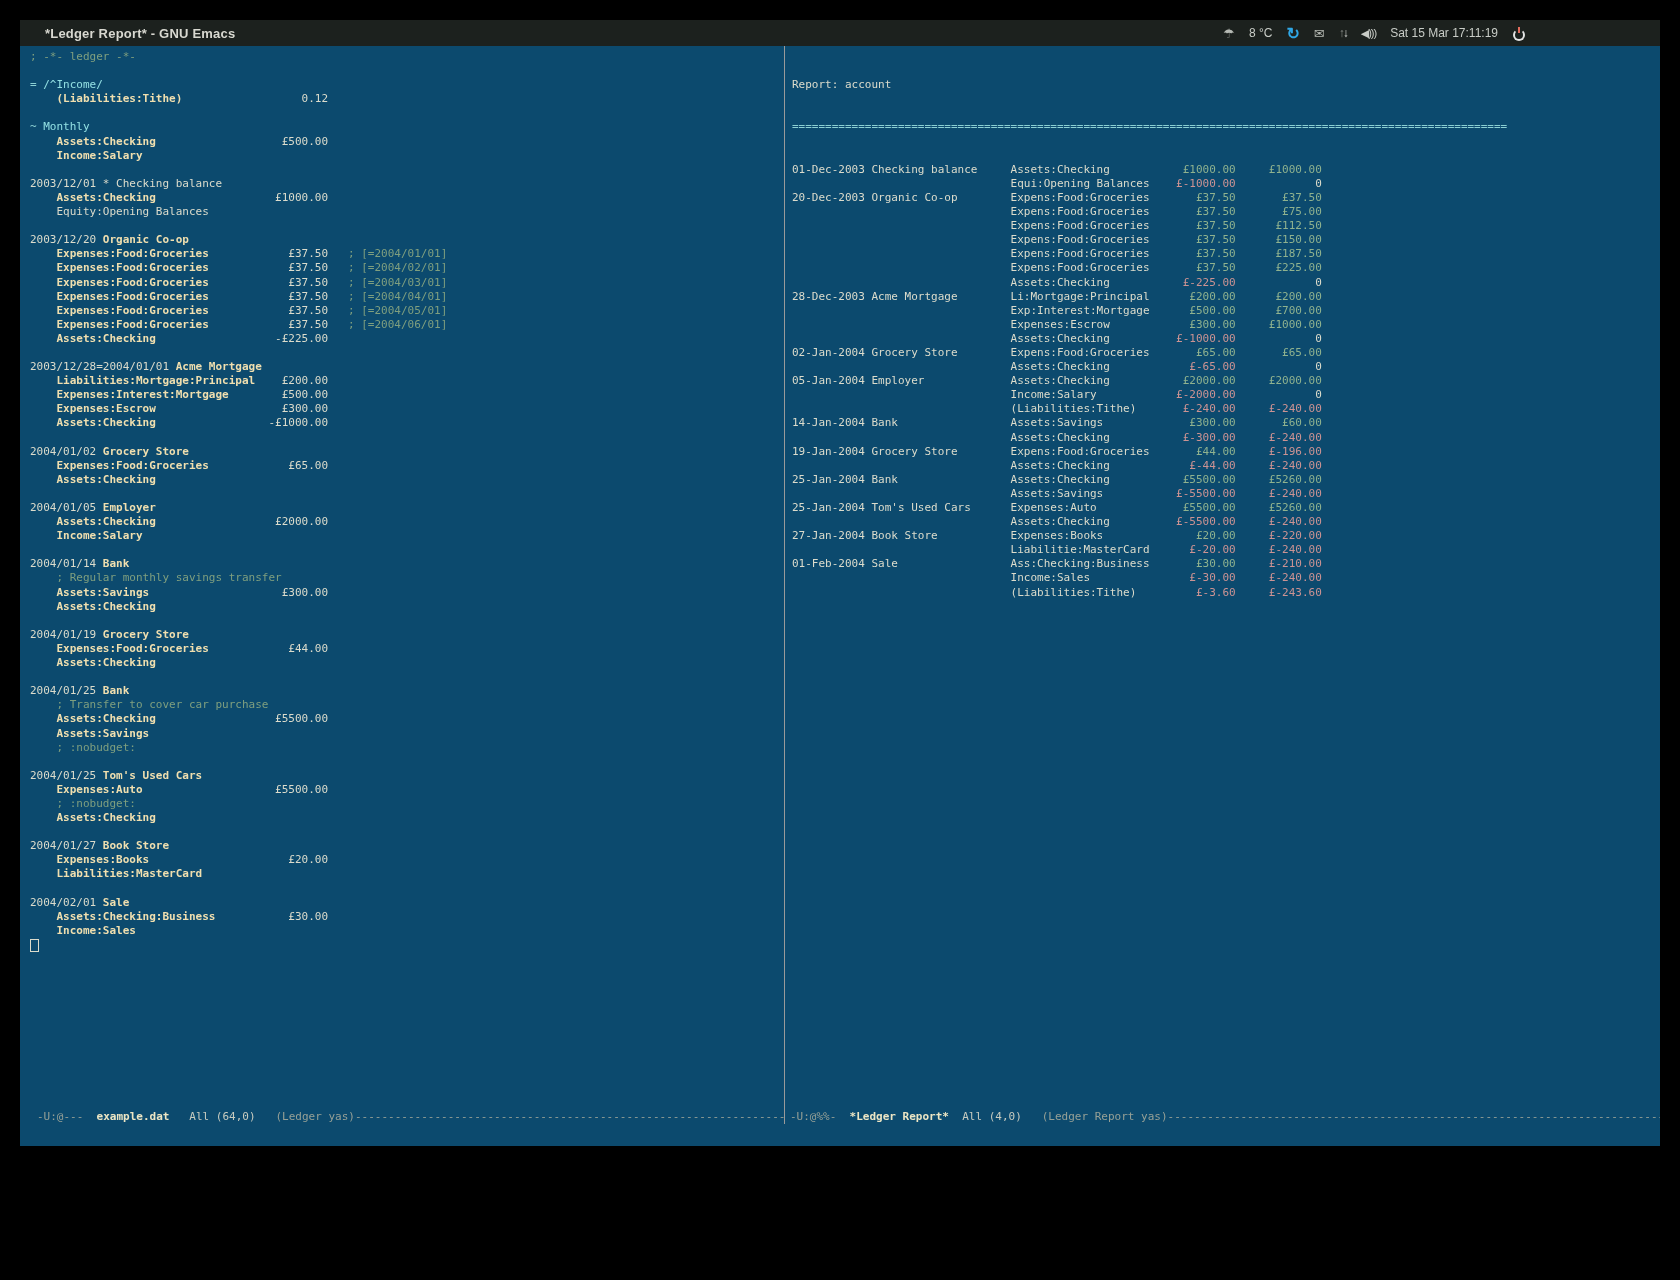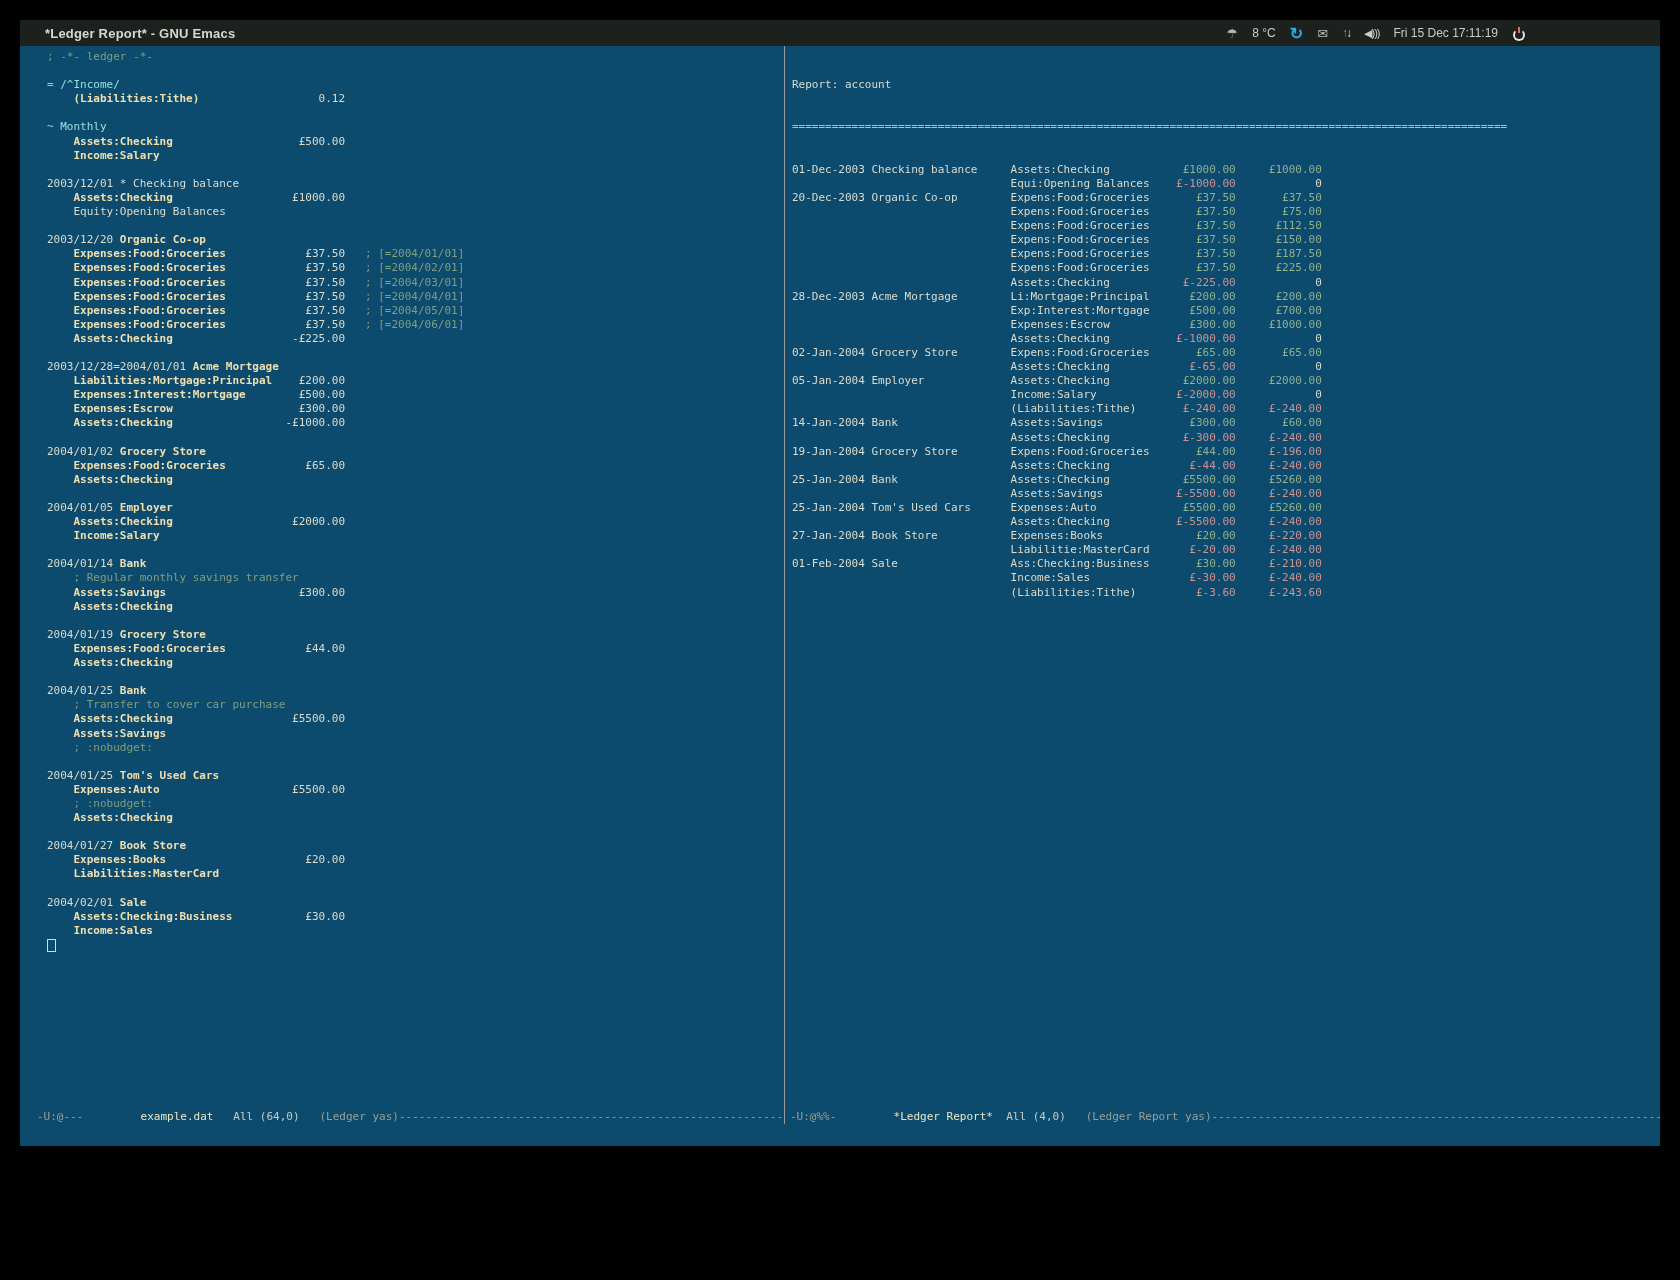--- a/index.html
+++ b/index.html
@@ -17,58 +17,58 @@
   .net .up{color:#8B908B;} .net .down{color:#D5D8D3;}
   .vol{font-size:11px;color:#C9CDC7;letter-spacing:-1px;}
   .power{position:relative;width:13px;height:13px;display:inline-block;}
   .power::before{content:'';position:absolute;left:1px;top:2px;width:8px;height:8px;
                  border:2px solid #E3E3E3;border-radius:50%;border-top-color:transparent;}
   .power::after{content:'';position:absolute;left:6px;top:0;width:2px;height:6px;background:#E36C5C;}
   
   .text-area{position:relative;height:1100px;font-size:11px;line-height:14.1px;color:#DCDCCC;}
   .windows{display:flex;height:1064px;}
   .win{box-sizing:border-box;overflow:hidden;white-space:pre;}
-  .win-left{width:764px;padding:4px 0 0 27px;}
+  .win-left{width:764px;padding:4px 0 0 10px;}
   .win-right{width:876px;padding:4px 0 0 8px;}
   .divider{position:absolute;left:764px;top:0;width:1px;height:1078px;background:#9A9A9A;}
   .ln{height:14.1px;white-space:pre;}
   .s-n{color:#DCDCCC;}
   .s-c{color:#7F9F7F;}
   .s-k{color:#93E0E3;}
   .s-b{color:#8CD0D3;}
   .s-a,.s-p{color:#F0DFAF;font-weight:bold;}
   .cursor{display:inline-block;width:7px;height:11px;border:1px solid #DCDCCC;vertical-align:top;margin-top:1px;}
   .sep-line{color:#8CD0D3;}
   .rrow span{display:inline-block;white-space:pre;vertical-align:top;}
   .c1{width:33ch;} .c2{width:22ch;} .c3{width:12ch;text-align:right;} .c4{width:13ch;text-align:right;}
   .s-pos{color:#8FB28F;} .s-neg{color:#CC9393;} .s-zero{color:#DCDCCC;}
   
   .modelines{display:flex;height:14.1px;color:#96A096;}
   .ml{box-sizing:border-box;overflow:hidden;white-space:pre;}
   .ml-left{width:764px;padding-left:17px;}
   .ml-right{width:876px;padding-left:6px;}
-  .ml-buffer{color:#EDE6C4;font-weight:normal;margin-left:44px;}
+  .ml-buffer{color:#EDE6C4;font-weight:bold;}
   .ml-pos{color:#C8CCC0;}
   .echo{height:21.9px;}
 </style>
 </head>
 <body>
 
 <div class="frame">
 
   <div class="panel">
     <div class="panel-title">*Ledger Report* - GNU Emacs</div>
     <div class="tray">
       <span class="glyph">☂</span>
       <span>8 °C</span>
       <span class="refresh">↻</span>
       <span class="glyph">✉</span>
       <span class="net"><span class="up">↑</span><span class="down">↓</span></span>
       <span class="vol">◀)))</span>
-      <span>Fri 15 Dec 17:11:19</span>
+      <span>Sat 15 Mar 17:11:19</span>
       <span class="power"></span>
     </div>
   </div>
 
   <div class="text-area">
     <div class="windows">
       <div class="win win-left" id="ledger-lines"><div class="ln"><span class="s-c">; -*- ledger -*-</span></div><div class="ln"></div><div class="ln"><span class="s-b">=</span><span class="s-n"> </span><span class="s-k">/^Income/</span></div><div class="ln"><span class="s-n">    </span><span class="s-a">(Liabilities:Tithe)</span><span class="s-n">                  0.12</span></div><div class="ln"></div><div class="ln"><span class="s-b">~</span><span class="s-n"> </span><span class="s-k">Monthly</span></div><div class="ln"><span class="s-n">    </span><span class="s-a">Assets:Checking</span><span class="s-n">                   £500.00</span></div><div class="ln"><span class="s-n">    </span><span class="s-a">Income:Salary</span></div><div class="ln"></div><div class="ln"><span class="s-n">2003/12/01 * Checking balance</span></div><div class="ln"><span class="s-n">    </span><span class="s-a">Assets:Checking</span><span class="s-n">                  £1000.00</span></div><div class="ln"><span class="s-n">    </span><span class="s-n">Equity:Opening Balances</span></div><div class="ln"></div><div class="ln"><span class="s-n">2003/12/20 </span><span class="s-p">Organic Co-op</span></div><div class="ln"><span class="s-n">    </span><span class="s-a">Expenses:Food:Groceries</span><span class="s-n">            £37.50</span><span class="s-c">   ; [=2004/01/01]</span></div><div class="ln"><span class="s-n">    </span><span class="s-a">Expenses:Food:Groceries</span><span class="s-n">            £37.50</span><span class="s-c">   ; [=2004/02/01]</span></div><div class="ln"><span class="s-n">    </span><span class="s-a">Expenses:Food:Groceries</span><span class="s-n">            £37.50</span><span class="s-c">   ; [=2004/03/01]</span></div><div class="ln"><span class="s-n">    </span><span class="s-a">Expenses:Food:Groceries</span><span class="s-n">            £37.50</span><span class="s-c">   ; [=2004/04/01]</span></div><div class="ln"><span class="s-n">    </span><span class="s-a">Expenses:Food:Groceries</span><span class="s-n">            £37.50</span><span class="s-c">   ; [=2004/05/01]</span></div><div class="ln"><span class="s-n">    </span><span class="s-a">Expenses:Food:Groceries</span><span class="s-n">            £37.50</span><span class="s-c">   ; [=2004/06/01]</span></div><div class="ln"><span class="s-n">    </span><span class="s-a">Assets:Checking</span><span class="s-n">                  -£225.00</span></div><div class="ln"></div><div class="ln"><span class="s-n">2003/12/28=2004/01/01 </span><span class="s-p">Acme Mortgage</span></div><div class="ln"><span class="s-n">    </span><span class="s-a">Liabilities:Mortgage:Principal</span><span class="s-n">    £200.00</span></div><div class="ln"><span class="s-n">    </span><span class="s-a">Expenses:Interest:Mortgage</span><span class="s-n">        £500.00</span></div><div class="ln"><span class="s-n">    </span><span class="s-a">Expenses:Escrow</span><span class="s-n">                   £300.00</span></div><div class="ln"><span class="s-n">    </span><span class="s-a">Assets:Checking</span><span class="s-n">                 -£1000.00</span></div><div class="ln"></div><div class="ln"><span class="s-n">2004/01/02 </span><span class="s-p">Grocery Store</span></div><div class="ln"><span class="s-n">    </span><span class="s-a">Expenses:Food:Groceries</span><span class="s-n">            £65.00</span></div><div class="ln"><span class="s-n">    </span><span class="s-a">Assets:Checking</span></div><div class="ln"></div><div class="ln"><span class="s-n">2004/01/05 </span><span class="s-p">Employer</span></div><div class="ln"><span class="s-n">    </span><span class="s-a">Assets:Checking</span><span class="s-n">                  £2000.00</span></div><div class="ln"><span class="s-n">    </span><span class="s-a">Income:Salary</span></div><div class="ln"></div><div class="ln"><span class="s-n">2004/01/14 </span><span class="s-p">Bank</span></div><div class="ln"><span class="s-n">    </span><span class="s-c">; Regular monthly savings transfer</span></div><div class="ln"><span class="s-n">    </span><span class="s-a">Assets:Savings</span><span class="s-n">                    £300.00</span></div><div class="ln"><span class="s-n">    </span><span class="s-a">Assets:Checking</span></div><div class="ln"></div><div class="ln"><span class="s-n">2004/01/19 </span><span class="s-p">Grocery Store</span></div><div class="ln"><span class="s-n">    </span><span class="s-a">Expenses:Food:Groceries</span><span class="s-n">            £44.00</span></div><div class="ln"><span class="s-n">    </span><span class="s-a">Assets:Checking</span></div><div class="ln"></div><div class="ln"><span class="s-n">2004/01/25 </span><span class="s-p">Bank</span></div><div class="ln"><span class="s-n">    </span><span class="s-c">; Transfer to cover car purchase</span></div><div class="ln"><span class="s-n">    </span><span class="s-a">Assets:Checking</span><span class="s-n">                  £5500.00</span></div><div class="ln"><span class="s-n">    </span><span class="s-a">Assets:Savings</span></div><div class="ln"><span class="s-n">    </span><span class="s-c">; :nobudget:</span></div><div class="ln"></div><div class="ln"><span class="s-n">2004/01/25 </span><span class="s-p">Tom's Used Cars</span></div><div class="ln"><span class="s-n">    </span><span class="s-a">Expenses:Auto</span><span class="s-n">                    £5500.00</span></div><div class="ln"><span class="s-n">    </span><span class="s-c">; :nobudget:</span></div><div class="ln"><span class="s-n">    </span><span class="s-a">Assets:Checking</span></div><div class="ln"></div><div class="ln"><span class="s-n">2004/01/27 </span><span class="s-p">Book Store</span></div><div class="ln"><span class="s-n">    </span><span class="s-a">Expenses:Books</span><span class="s-n">                     £20.00</span></div><div class="ln"><span class="s-n">    </span><span class="s-a">Liabilities:MasterCard</span></div><div class="ln"></div><div class="ln"><span class="s-n">2004/02/01 </span><span class="s-p">Sale</span></div><div class="ln"><span class="s-n">    </span><span class="s-a">Assets:Checking:Business</span><span class="s-n">           £30.00</span></div><div class="ln"><span class="s-n">    </span><span class="s-a">Income:Sales</span></div><div class="ln"><span class="cursor"></span></div></div>
       <div class="win win-right">
         <div class="ln s-n">Report: account</div>
         <div class="ln sep-line" id="report-separator">============================================================================================================</div>

